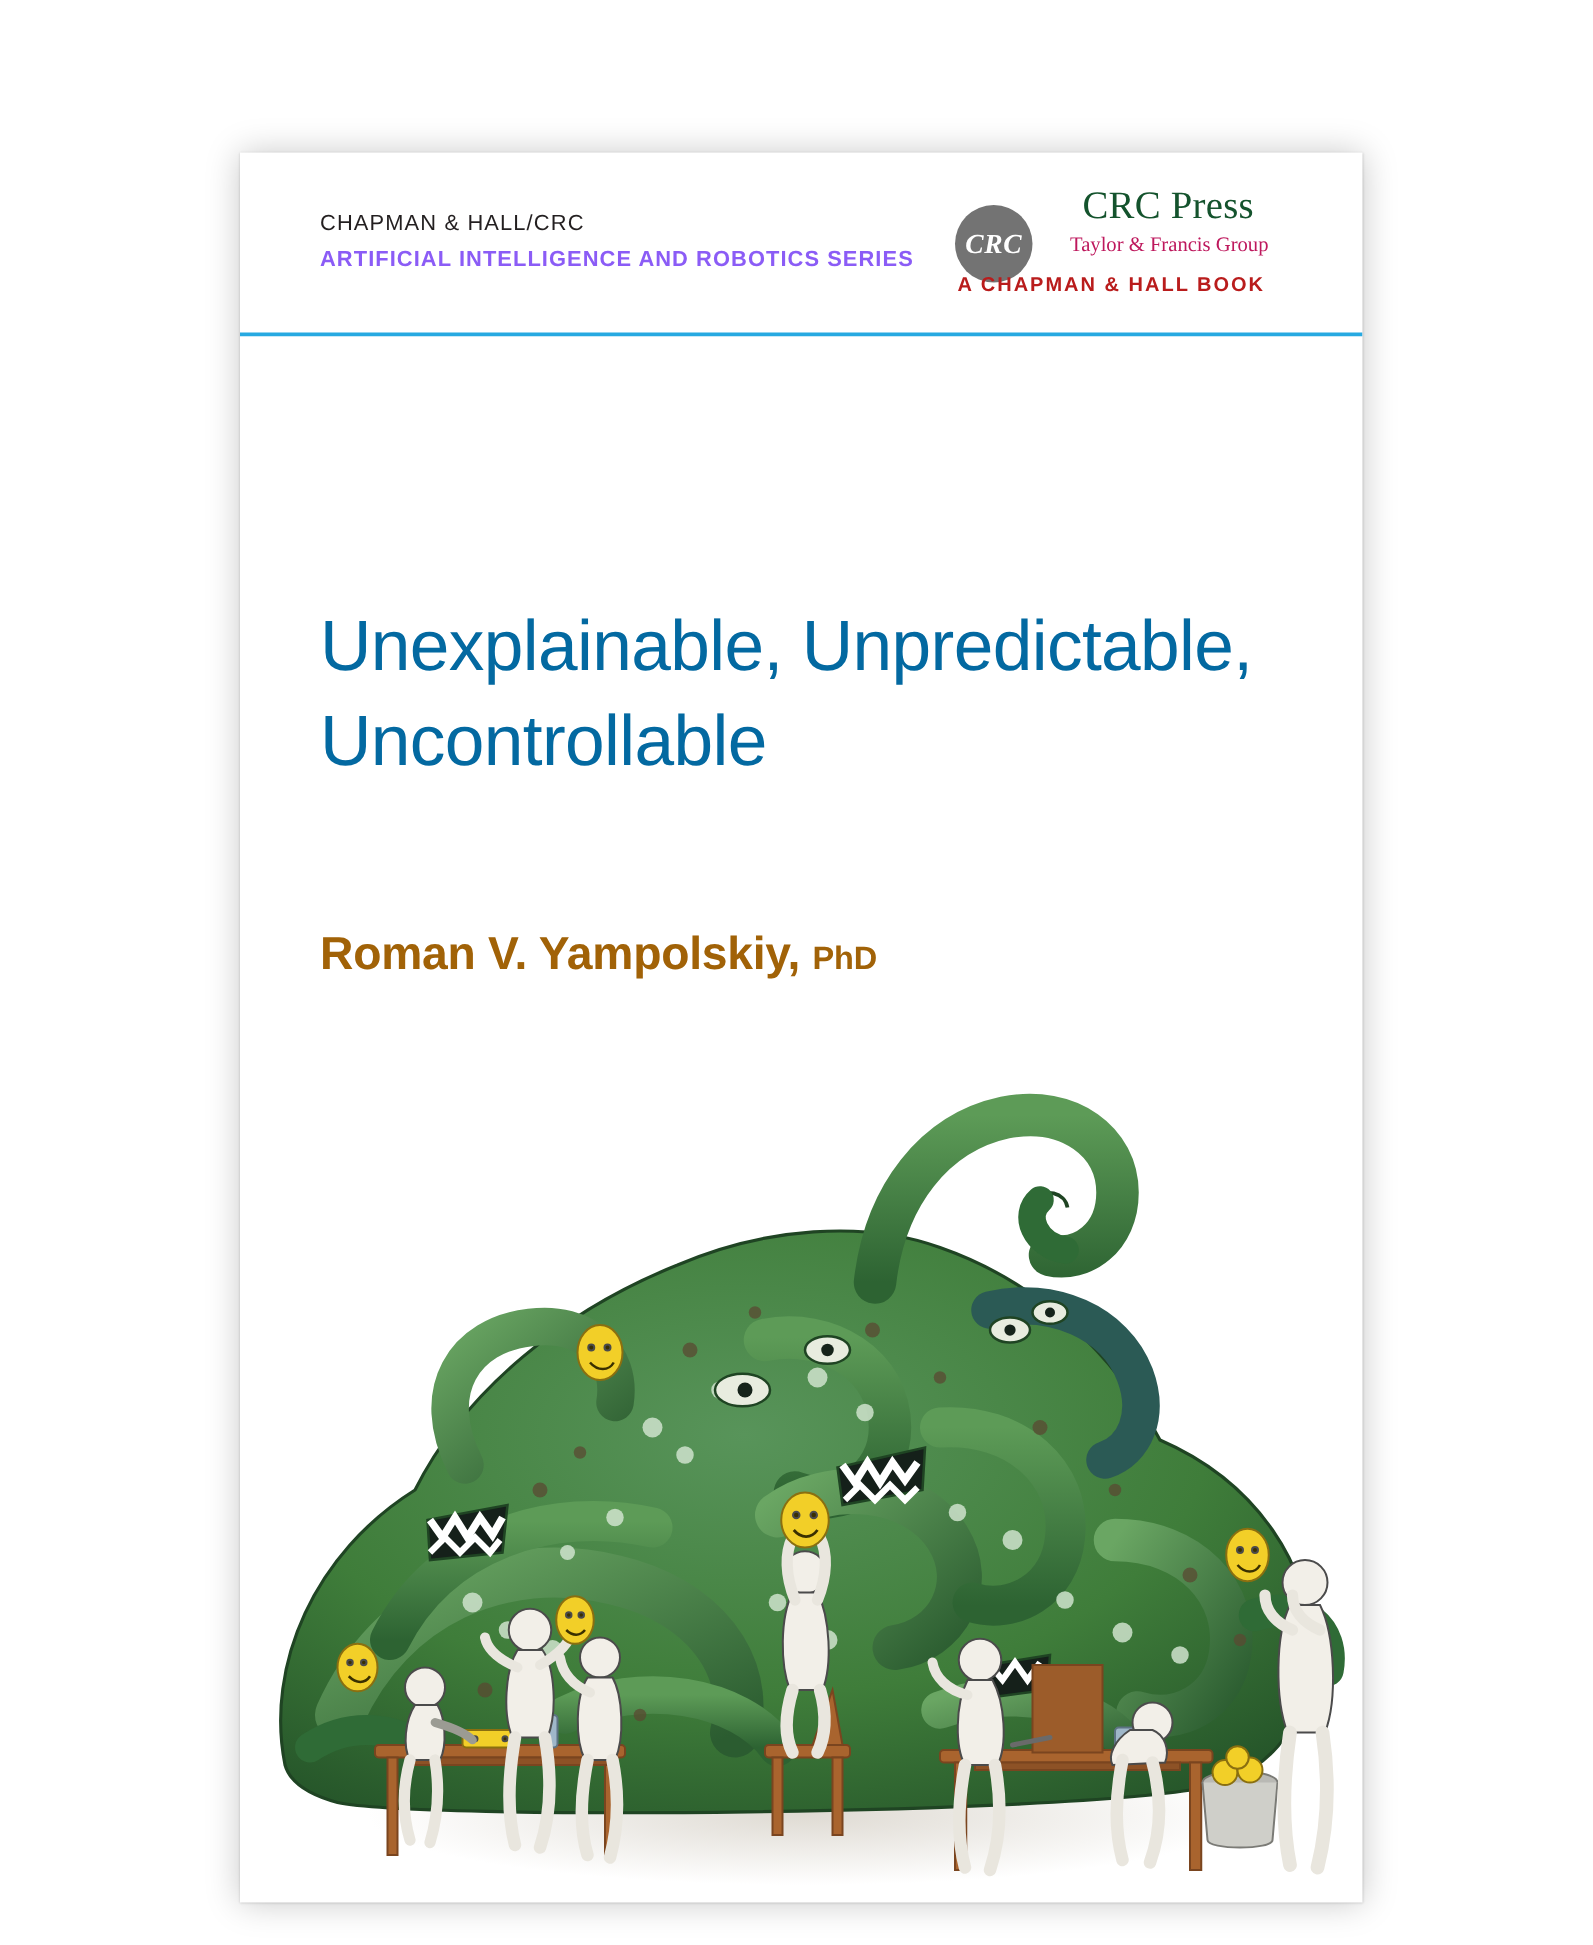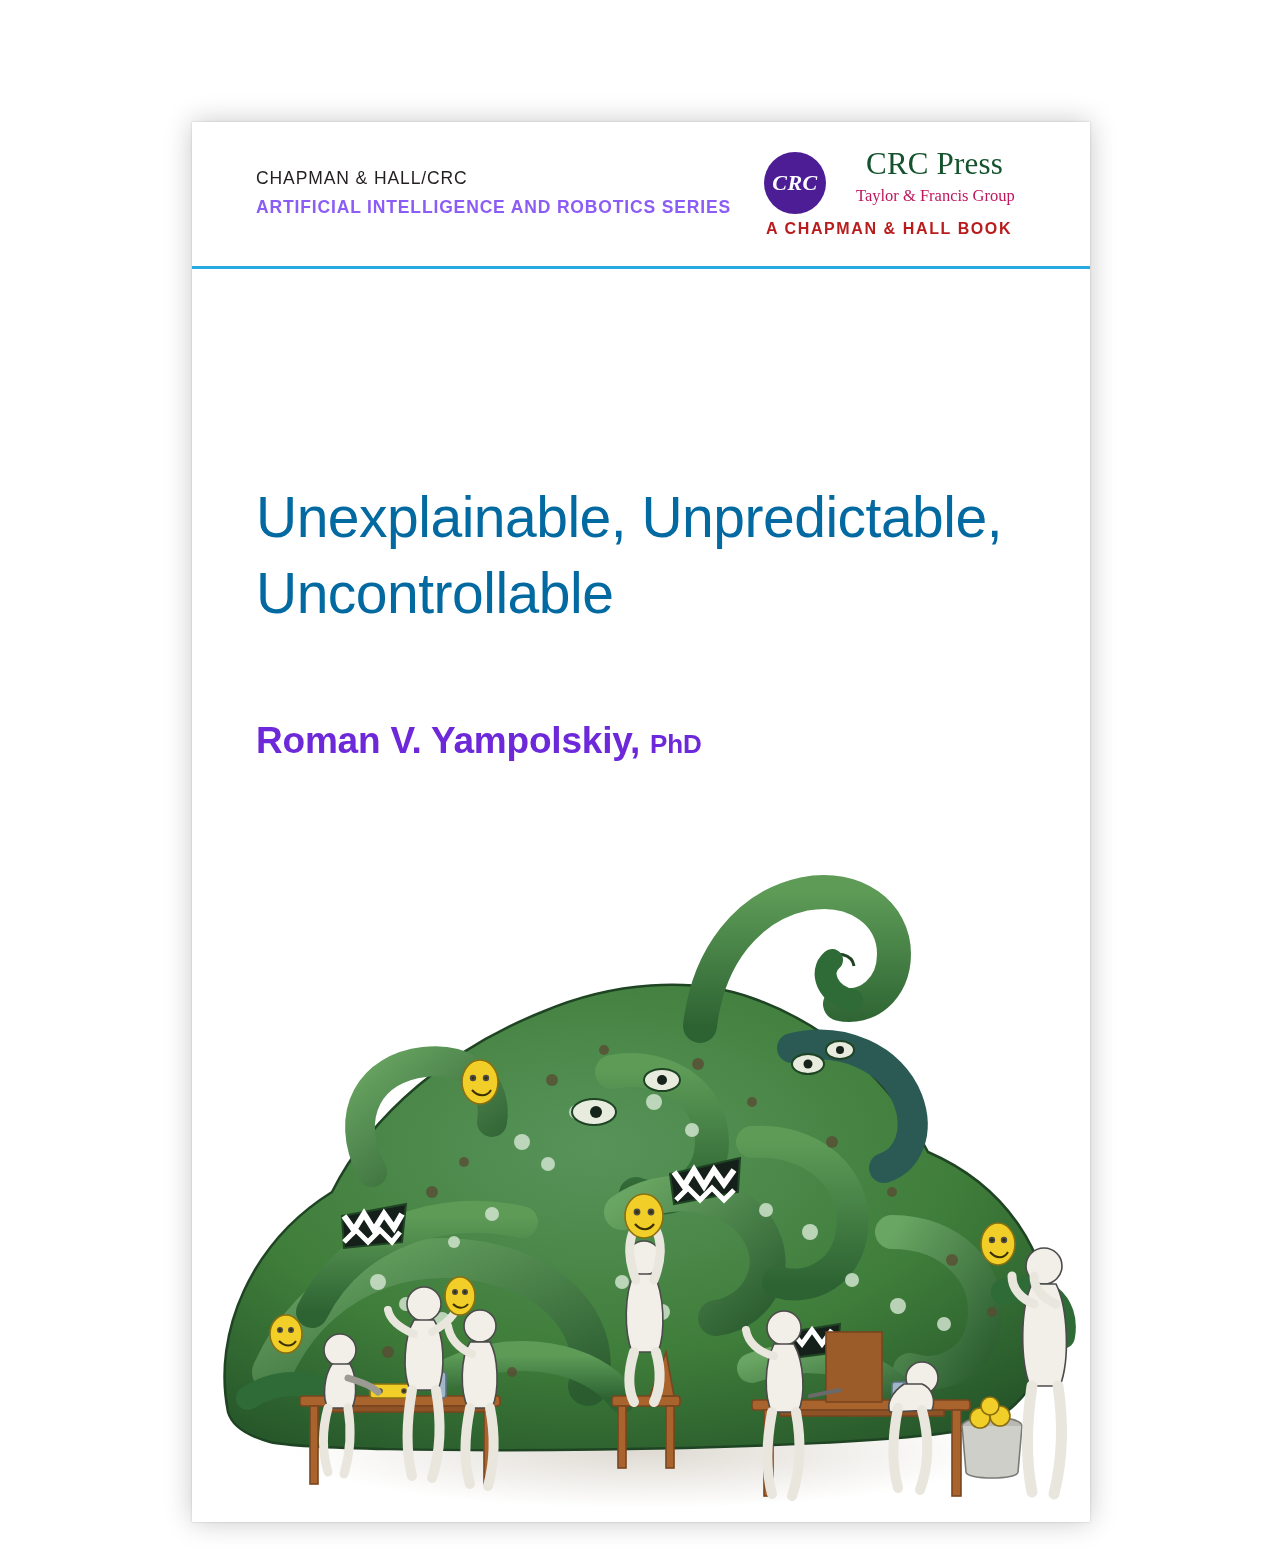--- a/index.html
+++ b/index.html
@@ -63,25 +63,25 @@
   .crc-logo {
     position: absolute;
     right: 58px;
     top: 22px;
     width: 268px;
     height: 110px;
   }
   .crc-disc {
     position: absolute;
     left: 0;
-    top: 8px;
+    top: 20px;
     width: 62px;
     height: 62px;
     border-radius: 50%;
-    background: #4c1d95;
+    background: #737373;
   }
   .crc-disc span {
     position: absolute;
     left: 0;
     top: 0;
     width: 62px;
     height: 62px;
     line-height: 62px;
     text-align: center;
     color: #ffffff;
@@ -147,23 +147,23 @@
     width: 790px;
     font-size: 57px;
     line-height: 1.33;
     color: #0369a1;
     font-weight: 400;
     letter-spacing: -0.5px;
   }
   .author {
     position: absolute;
     left: 64px;
-    top: 598px;
+    top: 620px;
     font-size: 37px;
-    color: #6d28d9;
+    color: #a16207;
     font-weight: 700;
     letter-spacing: -0.2px;
   }
   .author .degree {
     font-size: 26px;
     font-weight: 700;
   }
 
   
   .art {

